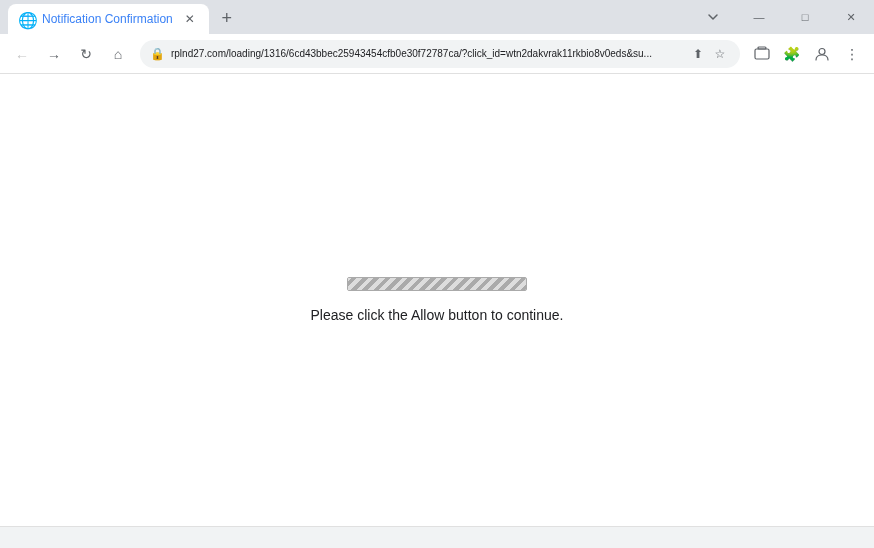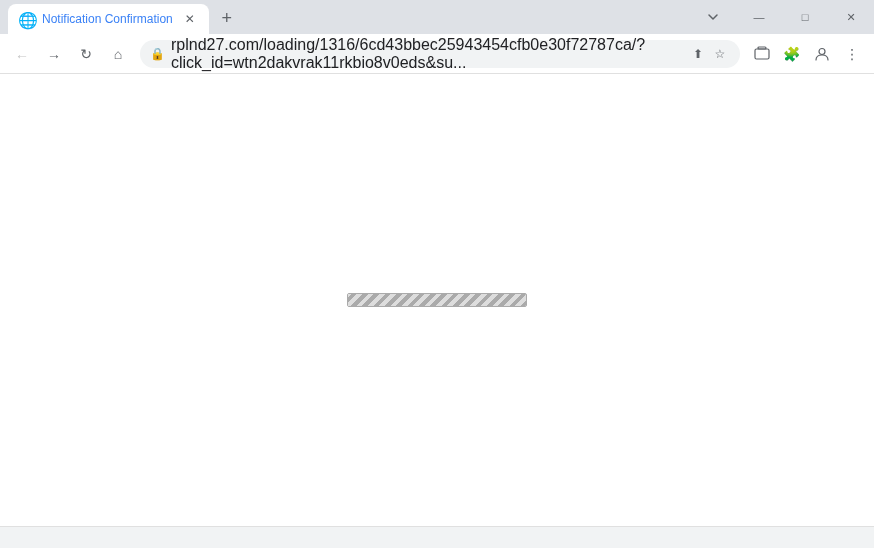--- a/index.html
+++ b/index.html
@@ -139,21 +139,21 @@
       gap: 6px;
       margin: 0 4px;
     }
 
     .lock-icon {
       font-size: 12px;
       color: #5f6368;
     }
 
     .address-text {
-      font-size: 16px;
+      font-size: 10px;
       color: #202124;
       flex: 1;
     }
 
     .address-actions {
       display: flex;
       align-items: center;
       gap: 2px;
     }
 
@@ -292,16 +292,17 @@
         </svg>
       </div>
       <div class="toolbar-btn">⋮</div>
     </div>
   </div>
 
   <div class="page-content">
     <div class="loading-bar-container">
       <div class="loading-bar-fill"></div>
     </div>
+    <p class="loading-text">Please click the Allow button to continue.</p>
   </div>
 
   <div class="status-bar"></div>
 </div>
 
 </body></html>

